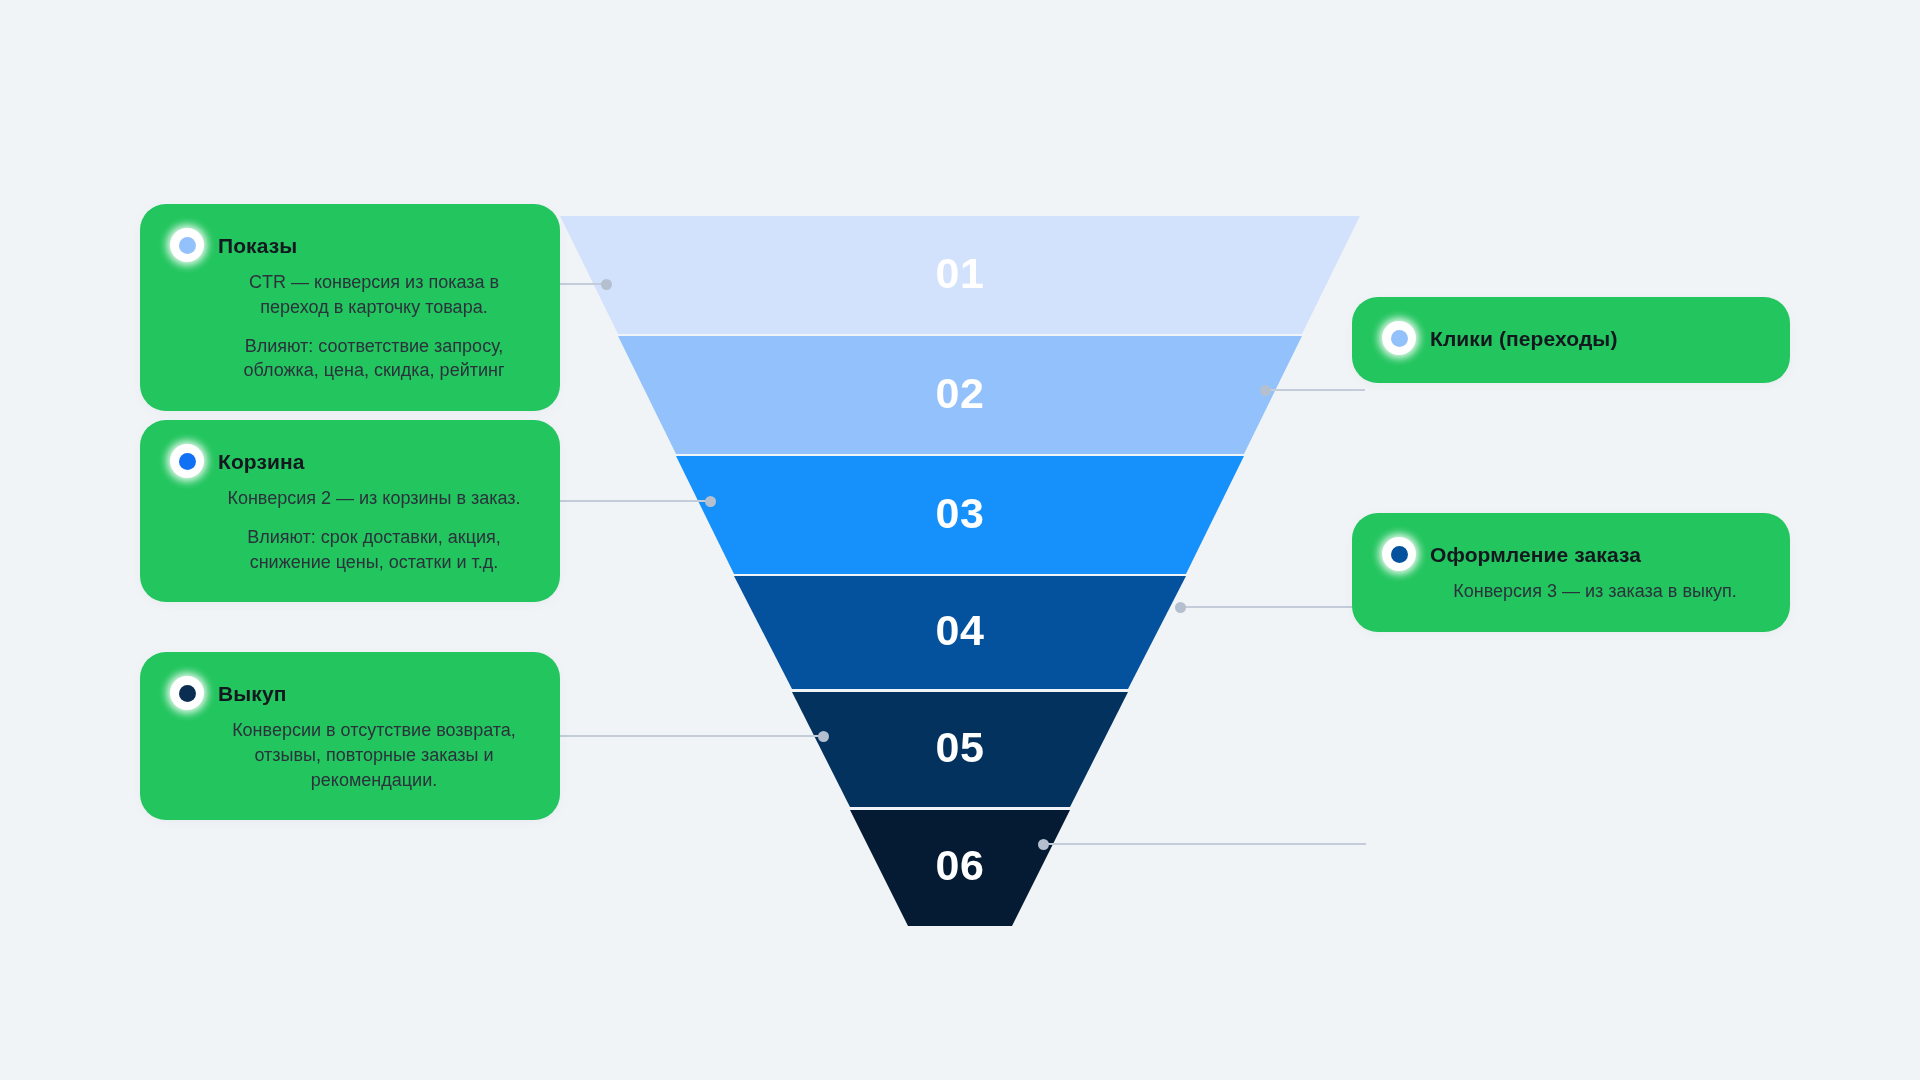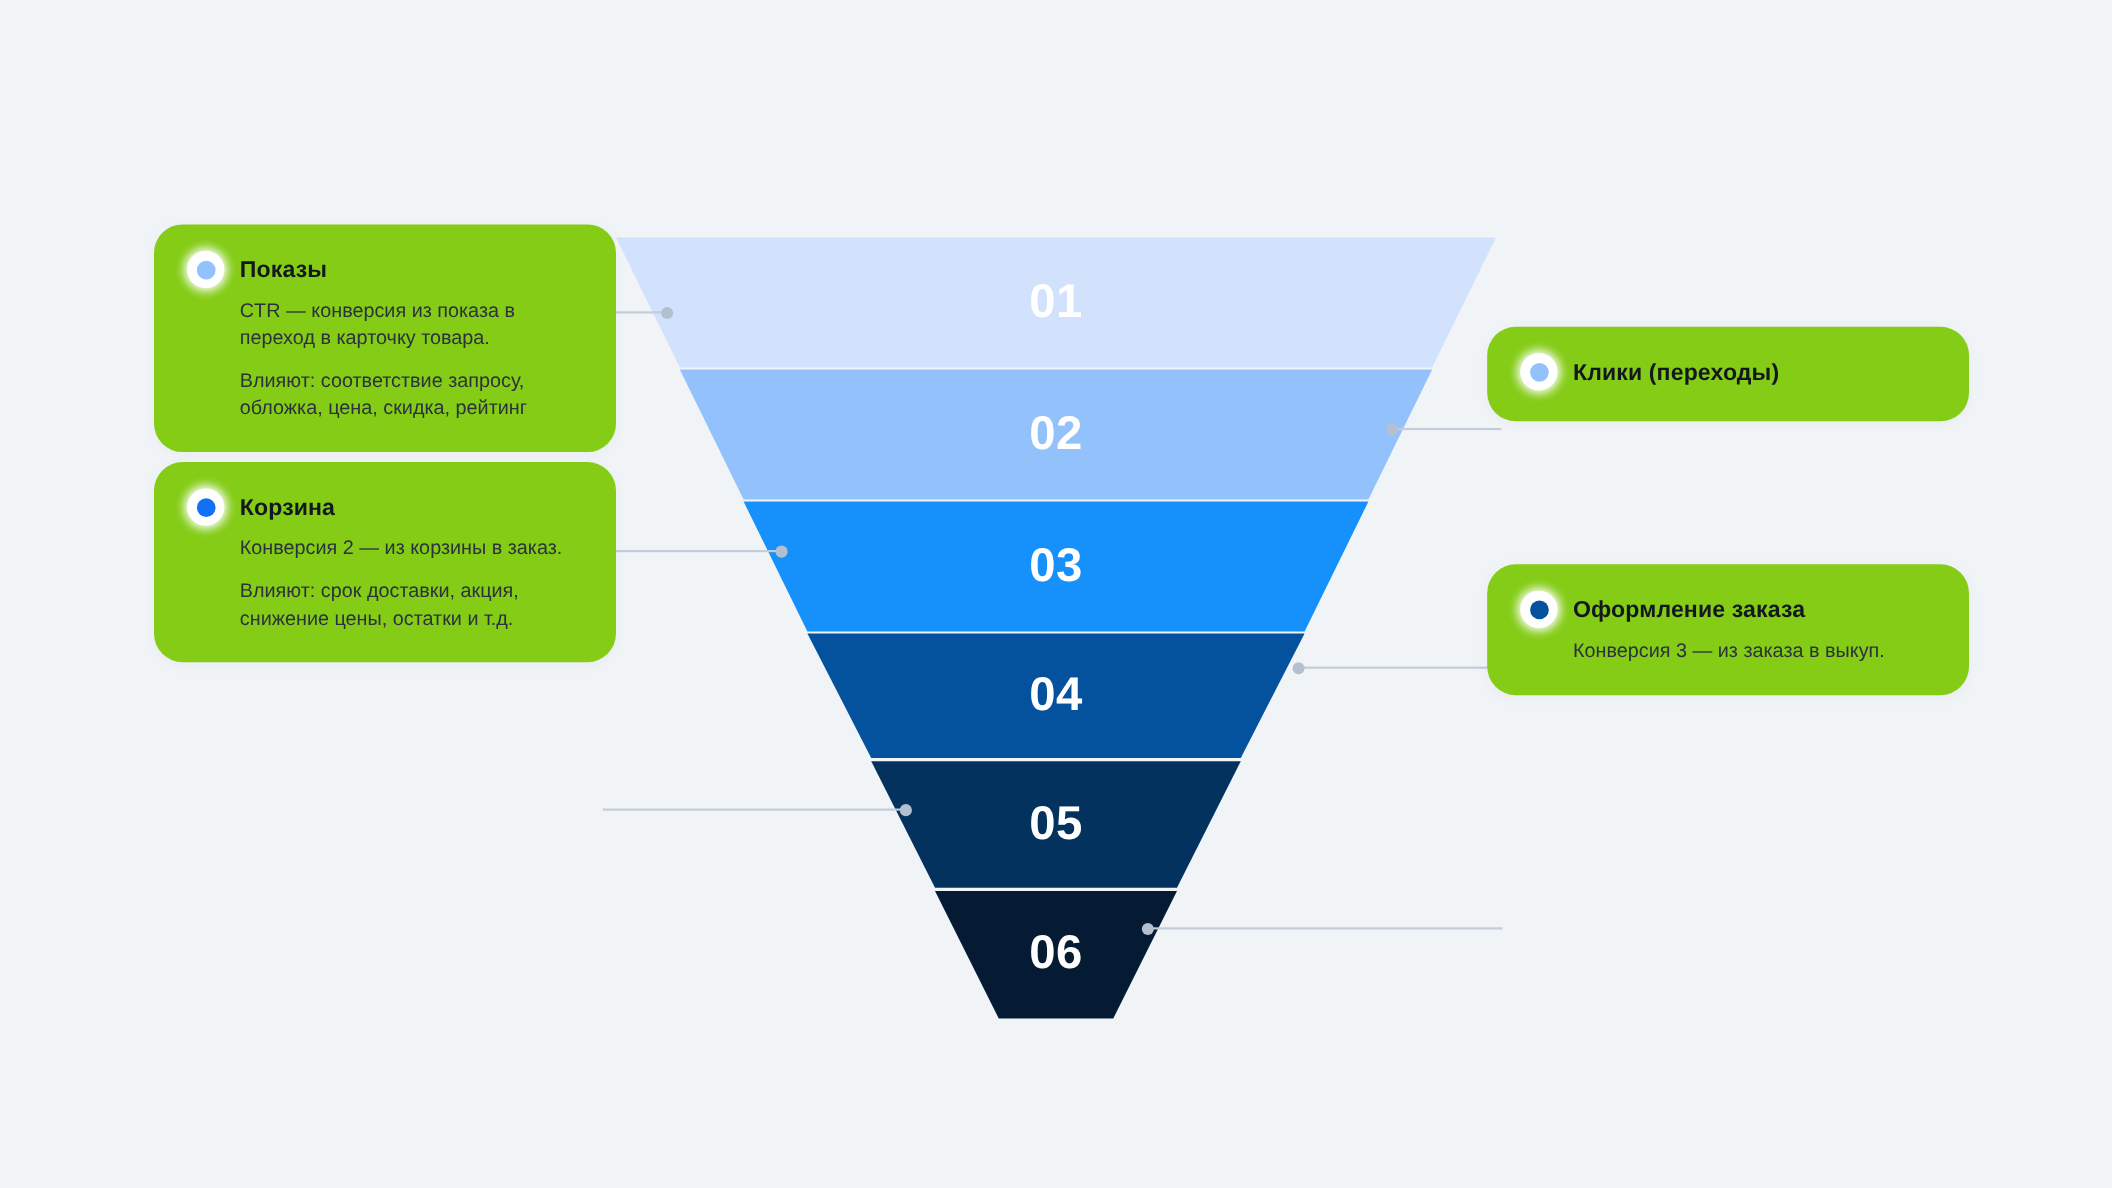--- a/index.html
+++ b/index.html
@@ -65,24 +65,25 @@
     margin-top: -5.5px;
     border-radius: 50%;
     background: #b4c0cf;
   }
   .connector.to-left .node-dot { right: -5px; }
   .connector.to-right .node-dot { left: -5px; }
 
   
   .card {
     position: absolute;
-    background: #84cc16;
+    background: #22c55e;
     border-radius: 26px;
     padding: 26px 30px 28px 30px;
     box-shadow: 0 2px 10px rgba(120,135,155,0.07);
+    text-align: center;
   }
 
   .card-head {
     display: flex;
     align-items: flex-start;
     gap: 14px;
   }
 
   .bullet-halo {
     flex: 0 0 auto;
@@ -209,20 +210,33 @@
       </span>
       <span class="card-title">Корзина</span>
     </div>
     <div class="card-body">
       <p class="card-para">Конверсия 2 — из корзины в заказ.</p>
       <p class="card-para">Влияют: срок доставки, акция,
 снижение цены, остатки и т.д.</p>
     </div>
   </div>
 
+  <div class="card" id="card-buyout">
+    <div class="card-head">
+      <span class="bullet-halo">
+        <span class="bullet-dot" style="background:#0b2d52"></span>
+      </span>
+      <span class="card-title">Выкуп</span>
+    </div>
+    <div class="card-body">
+      <p class="card-para">Конверсии в отсутствие возврата,
+отзывы, повторные заказы и
+рекомендации.</p>
+    </div>
+  </div>
 
   <div class="card" id="card-clicks">
     <div class="card-head">
       <span class="bullet-halo">
         <span class="bullet-dot" style="background:#93c1fb"></span>
       </span>
       <span class="card-title">Клики (переходы)</span>
     </div>
   </div>
 

